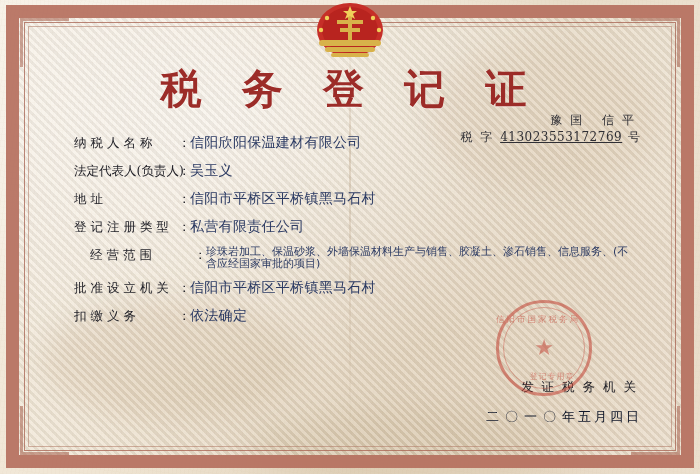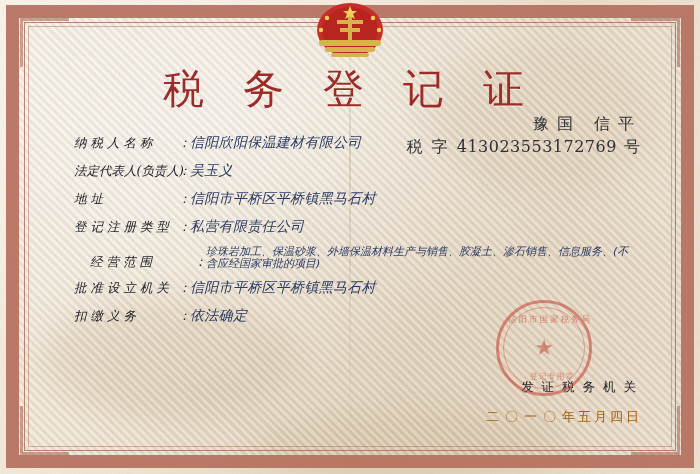--- a/index.html
+++ b/index.html
@@ -101,61 +101,61 @@
   }
 
   
   .title {
     position: absolute;
     left: 0; right: 0;
     top: 62px;
     text-align: center;
     font-family: "DejaVu Serif", serif;
     font-size: 41px;
-    font-weight: normal;
+    font-weight: bold;
     letter-spacing: 13px;
     color: #9c2c28;
     text-shadow: 0 1px 0 rgba(255,255,255,.5);
     z-index: 5;
   }
 
   
   .serial {
     position: absolute;
     right: 58px;
     top: 112px;
     width: 300px;
     text-align: right;
     font-family: "DejaVu Serif", serif;
-    font-size: 16px;
+    font-size: 12px;
     color: #2f2f35;
     z-index: 5;
     line-height: 1.45;
   }
   .serial .l1 { letter-spacing: 8px; }
   .serial .l2 { letter-spacing: 2px; }
   .serial .num {
     font-family: "DejaVu Serif", serif;
     letter-spacing: 0.5px;
+    text-decoration: underline;
   }
 
   
   .fields {
     position: absolute;
     left: 74px;
     top: 134px;
     right: 50px;
     z-index: 5;
   }
   .row {
     display: flex;
-    align-items: flex-end;
+    align-items: flex-start;
     margin-bottom: 11px;
     min-height: 17px;
-    font-style: italic;
   }
   .label {
     width: 104px;
     flex: 0 0 104px;
     font-family: "DejaVu Serif", serif;
     font-size: 12.5px;
     color: #23232a;
     display: flex;
     justify-content: space-between;
     line-height: 17px;
@@ -196,21 +196,21 @@
     color: #23232a;
     letter-spacing: 2px;
     z-index: 5;
   }
   .date {
     position: absolute;
     right: 58px;
     bottom: 48px;
     font-family: "DejaVu Serif", serif;
     font-size: 13px;
-    color: #a16207;
+    color: #0f172a;
     letter-spacing: 3px;
     z-index: 5;
   }
   .date .d { letter-spacing: 6px; }
 
   
   .seal {
     position: absolute;
     right: 108px;
     bottom: 78px;
@@ -238,21 +238,21 @@
     left: 50%; top: 50%;
     transform: translate(-50%,-50%);
     color: #c0392b;
     font-size: 22px;
     line-height: 1;
     opacity: .8;
   }
   .seal .arc {
     position: absolute;
     left: 0; right: 0; top: 14px;
-    text-align: right;
+    text-align: left;
     font-family: "DejaVu Serif", serif;
     font-size: 8.5px;
     color: #c0392b;
     letter-spacing: 2px;
     opacity: .85;
   }
   .seal .arc2 {
     position: absolute;
     left: 16px; right: 0; bottom: 14px;
     text-align: center;

